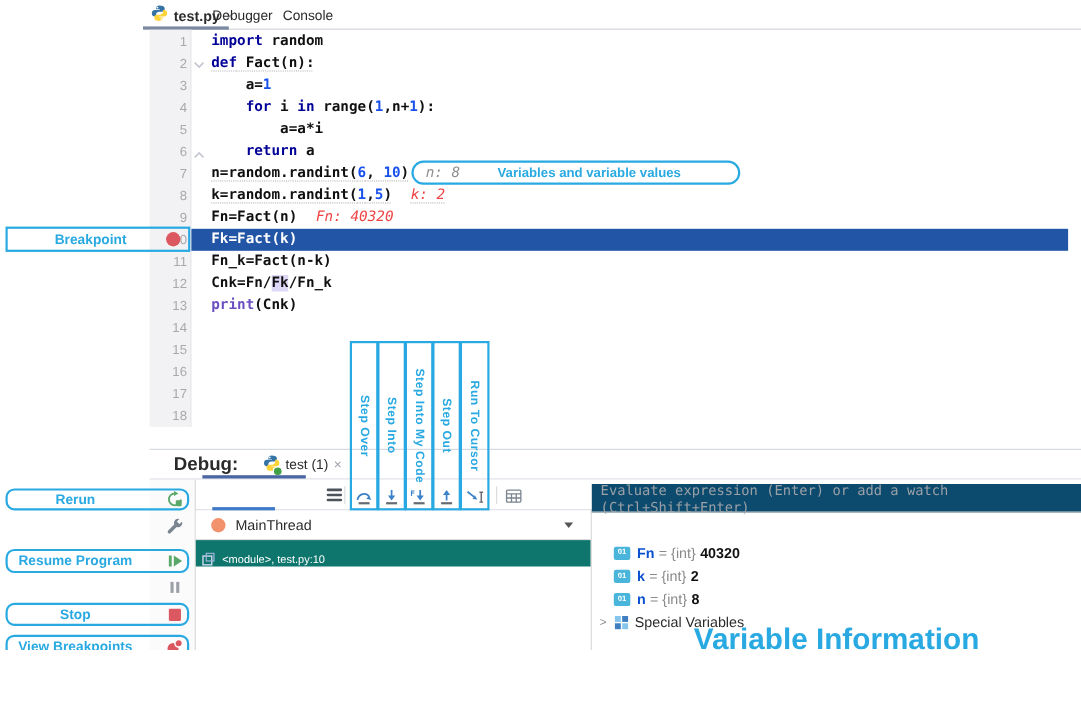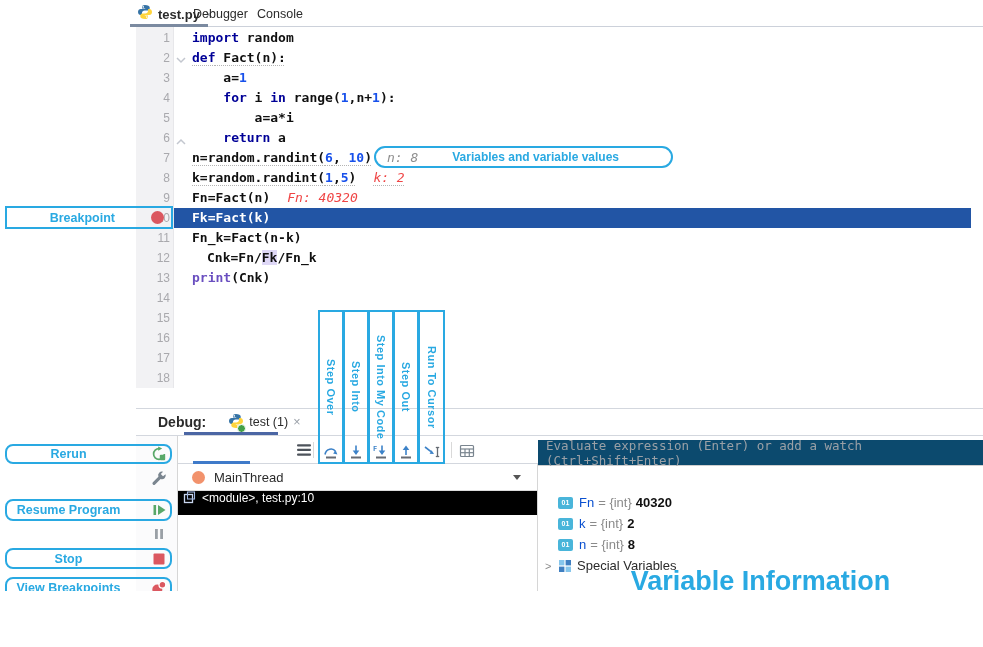--- a/index.html
+++ b/index.html
@@ -31,44 +31,44 @@
   .var-ann-box{left:374px;top:146px;width:299px;height:22px;border-radius:11px;}
   .var-ann-box .hint{font-size:13px;color:#8e8e8e;font-style:italic;margin-left:11px;}
   .var-ann-box .cap{flex:1;text-align:center;font-size:12px;margin-right:18px;}
   .vbox{top:310px;height:154px;justify-content:center;}
   .vbox span{writing-mode:vertical-rl;font-size:11px;letter-spacing:.5px;}
   .lbtn-box{left:5px;width:167px;justify-content:center;padding-right:40px;font-size:12.5px;background:transparent;border-radius:8px;}
   .var-info{left:538px;top:566px;width:445px;text-align:center;font-size:27px;font-weight:bold;color:#29a9e2;z-index:10;}
   
   .rowA{left:136px;top:408px;width:847px;height:28px;border-top:1px solid #d3d7de;border-bottom:1px solid #d3d7de;
         display:flex;align-items:center;background:#fff;}
-  .rowA .dbg-lbl{margin-left:22px;font-size:14px;font-weight:bold;}
+  .rowA .dbg-lbl{margin-left:22px;font-size:17px;font-weight:bold;}
   .dbg-tab{display:flex;align-items:center;gap:5px;margin-left:22px;font-size:12.5px;}
   .dbg-tab .x{color:#9aa0a8;}
   .dbg-underline{left:184px;top:432px;width:94px;height:3px;background:#4b66a4;z-index:5;}
   .rowB{left:178px;top:436px;width:805px;height:28px;border-bottom:1px solid #d3d7de;background:#fff;}
   .tab2{position:absolute;top:7px;font-size:12.5px;color:#2b2b2b;}
   .dbgr-underline{left:193px;top:461px;width:57px;height:3px;background:#3f7ac9;z-index:5;}
   .vsep{width:1px;height:16px;background:#d9d9d9;position:absolute;top:6px;}
   .tool-btn{position:absolute;top:440px;width:25px;height:23px;display:flex;align-items:center;justify-content:center;}
   .strip{left:136px;top:436px;width:42px;height:194px;background:#fbfbfc;border-right:1px solid #d6d6d6;}
   .strip-icon{left:151px;width:16px;height:16px;display:flex;align-items:center;justify-content:center;}
   .thread-row{left:178px;top:464px;width:359px;height:27px;border-bottom:1px solid #dcdcdc;display:flex;align-items:center;background:#fff;}
   .thread-dot{width:13px;height:13px;border-radius:50%;background:#f2926c;margin-left:14px;}
   .thread-name{margin-left:9px;font-size:13px;}
   .caret{margin-left:auto;margin-right:16px;width:0;height:0;border-left:4.5px solid transparent;border-right:4.5px solid transparent;border-top:5px solid #555;}
-  .frame-row{left:178px;top:491px;width:359px;height:24px;background:#000000;color:#fff;display:flex;align-items:flex-start;font-size:12px;}
+  .frame-row{left:178px;top:491px;width:359px;height:24px;background:#0f766e;color:#fff;display:flex;align-items:flex-end;font-size:10px;}
   .frame-row .ic{margin:0 6px 0 5px;display:flex;}
   .divider-v{left:537px;top:464px;width:1px;height:166px;background:#d6d6d6;}
   .eval-row{left:538px;top:440px;width:445px;height:26px;border-bottom:1px solid #cfcfcf;display:flex;align-items:center;background:#0c4a6e;}
   .eval-row span{margin-left:8px;font-size:12.5px;color:#9aa0a6;}
   .var-row{left:538px;height:21px;display:flex;align-items:center;font-size:13px;}
   .badge01{width:15px;height:12px;background:#49b5da;border-radius:2px;color:#fff;font-size:7px;font-weight:bold;
            display:flex;align-items:center;justify-content:center;margin-left:20px;}
-  .var-name{color:#0a50d0;font-weight:normal;margin-left:6px;}
+  .var-name{color:#0a50d0;font-weight:bold;margin-left:6px;}
   .var-eq{color:#8a8a8a;margin-left:4px;}
   .var-val{color:#111;font-weight:bold;margin-left:4px;}
   .chev{color:#8a8a8a;font-size:11px;margin-left:7px;width:10px;}
   .sv-lbl{margin-left:5px;color:#2b2b2b;}
   .bottom-line{left:136px;top:630px;width:847px;height:1px;background:#e0e0e0;}
 </style>
 </head>
 <body>
 
 <div class="stage">
@@ -105,21 +105,21 @@
       <div class="abs code-row mono u-dot" style="top: 148px;"><span class="c-p">n=random.randint(</span><span class="c-n">6</span><span class="c-p">, </span><span class="c-n">10</span><span class="c-p">)</span></div>
       <div class="abs gnum" style="top: 168px;">8</div>
       <div class="abs code-row mono u-dot" style="top: 168px;"><span class="c-p">k=random.randint(</span><span class="c-n">1</span><span class="c-p">,</span><span class="c-n">5</span><span class="c-p">)</span><span class="c-hint">k: 2</span></div>
       <div class="abs gnum" style="top: 188px;">9</div>
       <div class="abs code-row mono" style="top: 188px;"><span class="c-p">Fn=Fact(n)</span><span class="c-hint">Fn: 40320</span></div>
       <div class="abs gnum" style="top: 208px;">10</div>
       <div class="abs code-row mono exec-text" style="top: 208px;"><span class="c-p">Fk=Fact(k)</span></div>
       <div class="abs gnum" style="top: 228px;">11</div>
       <div class="abs code-row mono" style="top: 228px;"><span class="c-p">Fn_k=Fact(n-k)</span></div>
       <div class="abs gnum" style="top: 248px;">12</div>
-      <div class="abs code-row mono" style="top: 248px; margin-left: 15px;"><span class="c-p">Cnk=Fn/</span><span class="c-hl">Fk</span><span class="c-p">/Fn_k</span></div>
+      <div class="abs code-row mono" style="top: 248px;"><span class="c-p">Cnk=Fn/</span><span class="c-hl">Fk</span><span class="c-p">/Fn_k</span></div>
       <div class="abs gnum" style="top: 268px;">13</div>
       <div class="abs code-row mono" style="top: 268px;"><span class="c-b">print</span><span class="c-p">(Cnk)</span></div>
       <div class="abs gnum" style="top: 288px;">14</div>
       <div class="abs code-row mono" style="top: 288px;"></div>
       <div class="abs gnum" style="top: 308px;">15</div>
       <div class="abs code-row mono" style="top: 308px;"></div>
       <div class="abs gnum" style="top: 328px;">16</div>
       <div class="abs code-row mono" style="top: 328px;"></div>
       <div class="abs gnum" style="top: 348px;">17</div>
       <div class="abs code-row mono" style="top: 348px;"></div>

